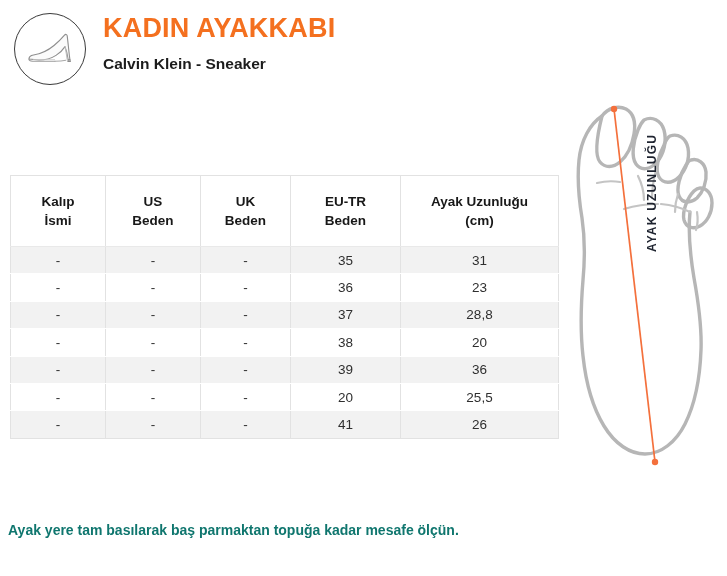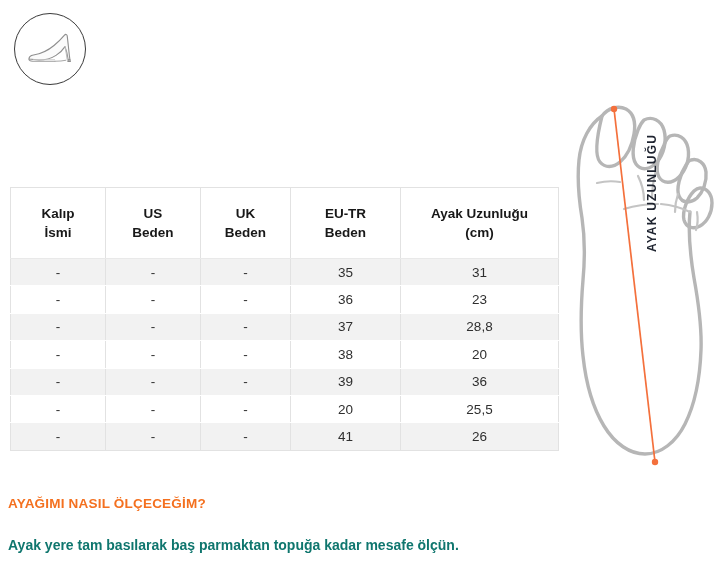--- a/index.html
+++ b/index.html
@@ -56,21 +56,21 @@
     color: #1c1c1c;
     line-height: 20px;
     margin: 10px 0 0 0;
     white-space: nowrap;
   }
 
   
   .size-table {
     position: absolute;
     left: 10px;
-    top: 187px;
+    top: 175px;
     width: 548px;
     border-collapse: collapse;
     table-layout: fixed;
     font-size: 13.5px;
   }
   .size-table th,
   .size-table td {
     text-align: center;
     vertical-align: middle;
     border-left: 1px solid #e2e2e2;
@@ -156,20 +156,24 @@
         <path d="M14 45 C14 42.5 15.5 41.5 18.5 41 C26 39.8 33 36.5 39 31.5 C43.5 27.8 47 24.2 49.5 21.2 C50.6 19.9 52 20.3 52.2 21.9 C52.8 26.6 53.3 31.6 53.8 36.2 C54.2 40.2 54.6 43.3 54.9 45.6 L53.2 45.8 C52.6 41.3 51.6 36.4 50 32.6 C48.2 35.4 45 38.8 41 41.4 C36.5 44.3 30.5 46 24 46 Z" fill="#fbfbfb"></path>
         <path d="M14 45 C14 46.4 15.2 47.2 17.5 47.3 L40 47.3" stroke="#9a9a9a"></path>
         <path d="M53.2 45.8 L54.9 45.6 C55.1 46.6 55.3 47.1 55.4 47.4 L52.9 47.4 Z" fill="#ededed"></path>
         <path d="M40 47.3 C44 47.2 48 46.8 50.8 46.2" stroke="#a8a8a8"></path>
         <path d="M50 32.6 C50.8 36.2 51.6 40.8 52.2 45.4" stroke="#bdbdbd"></path>
       </g>
       <path d="M18 45.5 L40 45.5" stroke="#c9c9c9" stroke-width="0.7" fill="none"></path>
     </svg>
   </div>
 
+  <div class="title-block">
+    <h1 class="main-title">KADIN AYAKKABI</h1>
+    <h2 class="sub-title">Calvin Klein - Sneaker</h2>
+  </div>
 </div>
 
 <table class="size-table">
   <colgroup>
     <col class="col-1">
       <col class="col-2">
       <col class="col-3">
       <col class="col-4">
       <col class="col-5">
   </colgroup>
@@ -313,15 +317,14 @@
     </g>
 
     <line x1="54" y1="17" x2="95" y2="370" stroke="#F4703C" stroke-width="1.7"></line>
     <circle cx="54" cy="17" r="3.2" fill="#F4703C"></circle>
     <circle cx="95" cy="370" r="3.2" fill="#F4703C"></circle>
   </svg>
 </div>
 <div class="foot-label">AYAK UZUNLUĞU</div>
 
 <div class="footer">
-  <p class="footer-heading">AYAĞIMI NASIL ÖLÇECEĞİM?</p>
   <p class="footer-text">Ayak yere tam basılarak baş parmaktan topuğa kadar mesafe ölçün.</p>
 </div>
 
 </body></html>

